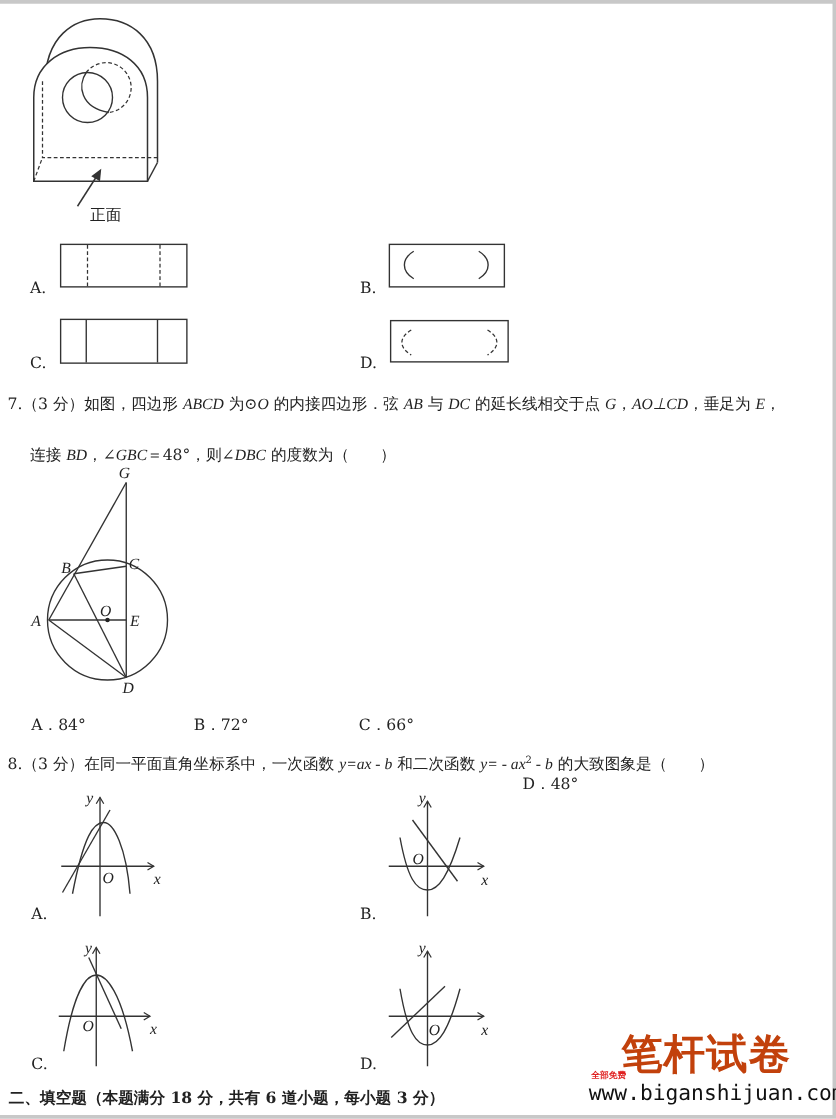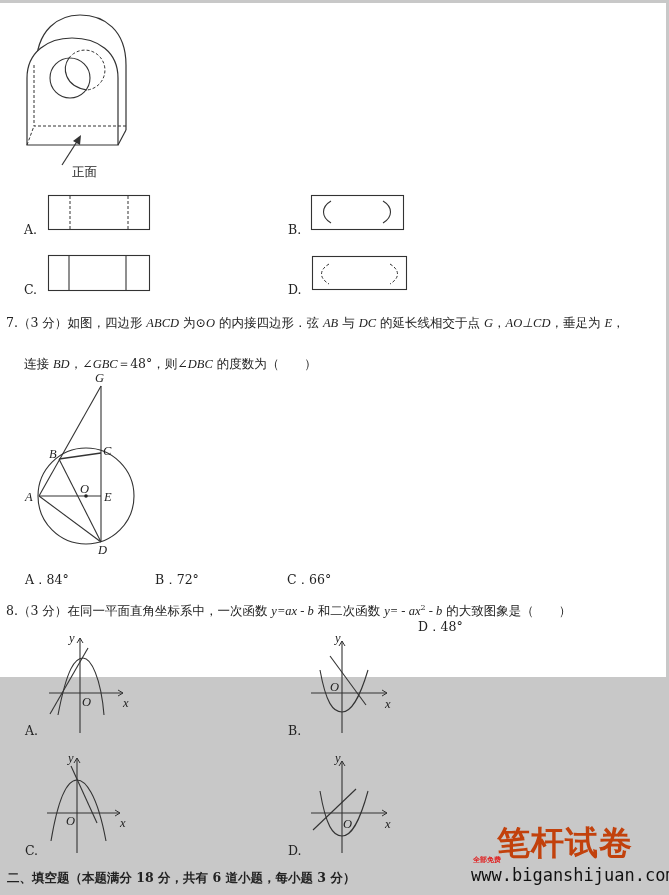--- a/index.html
+++ b/index.html
@@ -5,21 +5,21 @@
     html, body { margin: 0; padding: 0; }
     body {
       width: 669px; height: 895px; overflow: hidden;
       background: #c8c8c8;
       font-family: "DejaVu Serif", "Liberation Serif", serif;
       color: #222;
       position: relative;
     }
     .page {
       position: absolute; left: 0; top: 3px;
-      width: 666px; height: 674px;
+      width: 666px; height: 889px;
       background: #fff;
     }
     .abs { position: absolute; }
     .txt { font-size: 12.5px; line-height: 16px; white-space: nowrap; }
     .opt-label { font-size: 12.5px; }
     i.m { font-family: "Liberation Serif", serif; font-style: italic; }
     svg { position: absolute; overflow: visible; }
     .wm-title { font-family: "DejaVu Sans", sans-serif; font-size: 33px; font-weight: bold; color: #c2410c; letter-spacing: 1px; }
     .wm-url { font-family: "DejaVu Sans Mono", monospace; font-size: 17px; color: #111; }
     .wm-free { font-family: Liberation Serif, serif; font-size: 7px; color: #e02020; font-weight: bold; }

